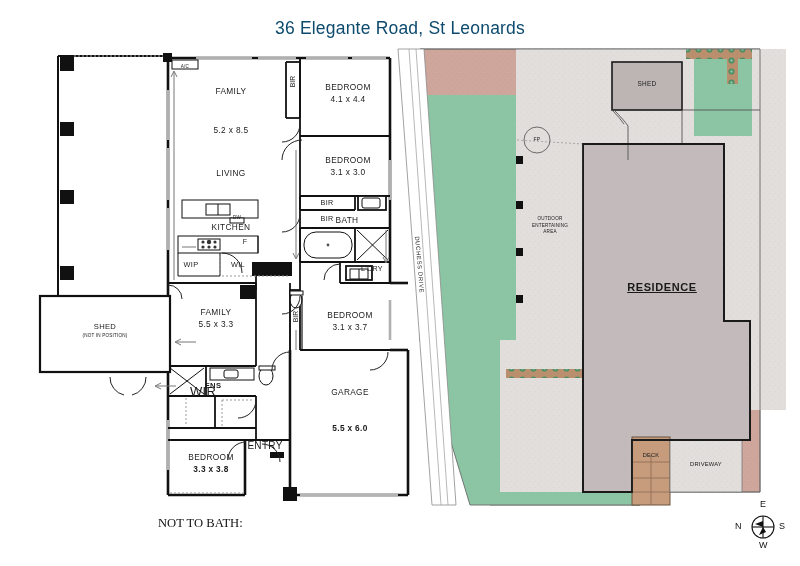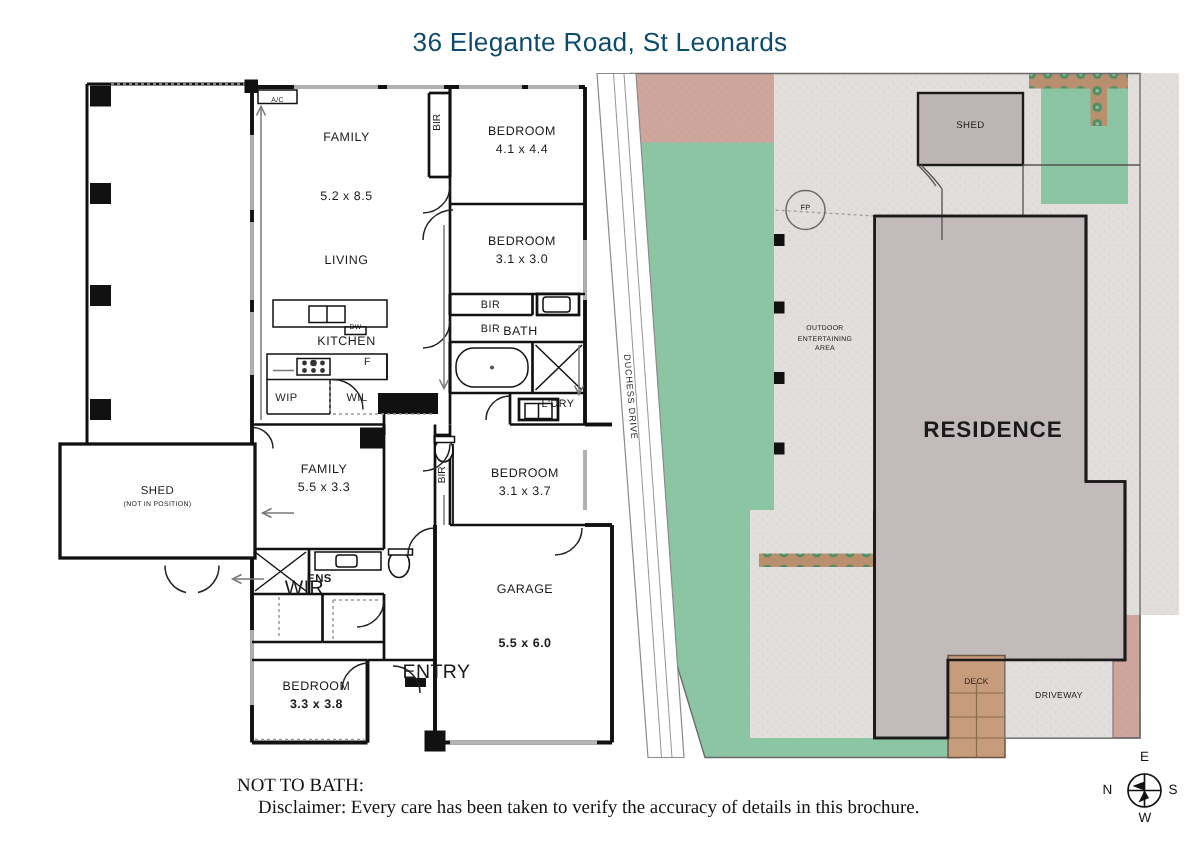--- a/index.html
+++ b/index.html
@@ -138,21 +138,21 @@
       <line x1="651" y1="455" x2="651" y2="505" stroke="#8a6b50" stroke-width="0.8"></line>
     </g>
 
     <g>
       <rect x="670" y="440" width="72" height="52" fill="url(#pav)" stroke="#7a7a7a" stroke-width="0.8"></rect>
     </g>
 
     <polygon points="583,144 724,144 724,321 750,321 750,440 632,440 632,492 583,492" fill="none" stroke="#1a1a1a" stroke-width="1.8"></polygon>
   </svg>
 
-  <div class="room-label" style="left:602px;top:282px;width:120px;font-size:15px;font-weight:bold;letter-spacing:.6px;">RESIDENCE</div>
+  <div class="room-label" style="left:602px;top:282px;width:120px;font-size:11px;font-weight:bold;letter-spacing:.6px;text-decoration:underline;">RESIDENCE</div>
   <div class="small-lbl" style="left:617px;top:80px;width:60px;">SHED</div>
   <div class="tiny-lbl" style="left:510px;top:216px;width:80px;line-height:6.6px;white-space:pre-line;">OUTDOOR
 ENTERTAINING
 AREA</div>
   <div class="tiny-lbl" style="left:634px;top:452px;width:34px;font-size:5.6px;">DECK</div>
   <div class="tiny-lbl" style="left:676px;top:461px;width:60px;font-size:5.8px;">DRIVEWAY</div>
   <div class="tiny-lbl" style="left:527px;top:136px;width:20px;font-size:5px;">FP</div>
   <div style="position:absolute;left:420px;top:236px;width:90px;font-size:6px;color:#222;letter-spacing:.6px;
               transform:rotate(85deg);transform-origin:left top;">DUCHESS DRIVE</div>
 
@@ -394,21 +394,21 @@
 
   <div class="room-label" style="left:176px;top:307px;width:80px;">FAMILY</div>
   <div class="room-label" style="left:176px;top:319px;width:80px;">5.5 x 3.3</div>
 
   <div class="small-lbl" style="left:196px;top:381px;width:34px;font-size:7.6px;font-weight:bold;">ENS</div>
   <div class="small-lbl" style="left:186px;top:384px;width:34px;font-size:13px;">WIR</div>
 
   <div class="room-label" style="left:172px;top:452px;width:78px;">BEDROOM</div>
   <div class="room-label" style="left:172px;top:464px;width:78px;font-weight:bold;">3.3 x 3.8</div>
 
-  <div class="small-lbl" style="left:262px;top:440px;width:58px;font-size:13px;">ENTRY</div>
+  <div class="small-lbl" style="left:236px;top:440px;width:58px;font-size:10px;">ENTRY</div>
 
   <div class="room-label" style="left:310px;top:82px;width:76px;">BEDROOM</div>
   <div class="room-label" style="left:310px;top:94px;width:76px;">4.1 x 4.4</div>
 
   <div class="room-label" style="left:310px;top:155px;width:76px;">BEDROOM</div>
   <div class="room-label" style="left:310px;top:167px;width:76px;">3.1 x 3.0</div>
 
   <div class="small-lbl" style="left:310px;top:214px;width:34px;font-size:7.2px;">BIR</div>
 
   <div class="small-lbl" style="left:320px;top:215px;width:0;"></div>
@@ -433,21 +433,20 @@
   <div class="tiny-lbl" style="left:173px;top:64px;width:24px;">A/C</div>
 
   <div style="position:absolute;left:282px;top:78px;width:20px;font-size:6.8px;color:#1a1a1a;text-align:center;
               transform:rotate(-90deg);">BIR</div>
   <div class="small-lbl" style="left:302px;top:198px;width:50px;font-size:7.2px;">BIR</div>
   <div style="position:absolute;left:284px;top:313px;width:22px;font-size:6.8px;color:#1a1a1a;text-align:center;
               transform:rotate(-90deg);">BIR</div>
 
   <div class="disc">
     <span>NOT TO BATH:</span>
-    <span class="l2">Disclaimer: Every care has been taken to verify the accuracy of details in this brochure.</span>
   </div>
 
   <div class="compass-wrap">
     <svg width="56" height="56" viewBox="0 0 56 56">
       <circle cx="28" cy="30" r="11" fill="#fff" stroke="#111" stroke-width="1.1"></circle>
       <line x1="28" y1="19" x2="28" y2="41" stroke="#111" stroke-width="1.1"></line>
       <line x1="17" y1="30" x2="39" y2="30" stroke="#111" stroke-width="1.1"></line>
       <path d="M28,30 L20,27 L28,24 Z" fill="#111"></path>
       <path d="M28,30 L24,38 L31,35 Z" fill="#111"></path>
     </svg>

